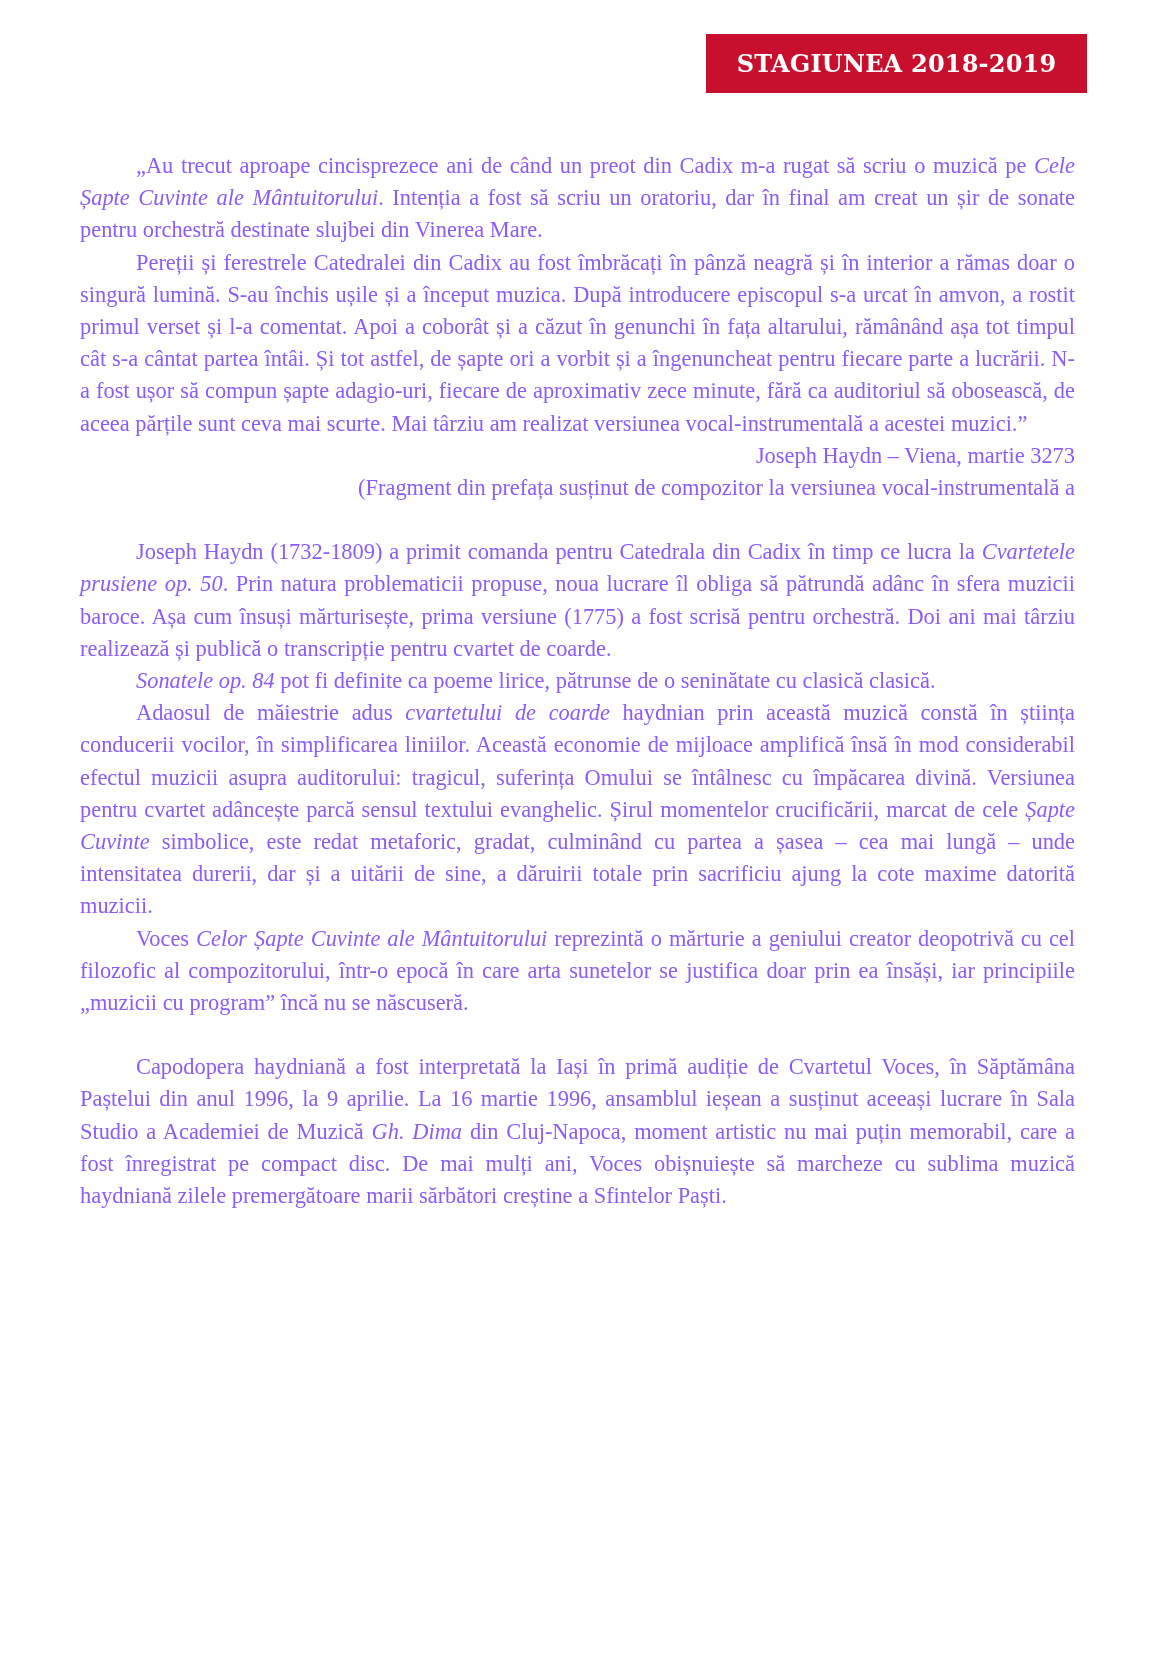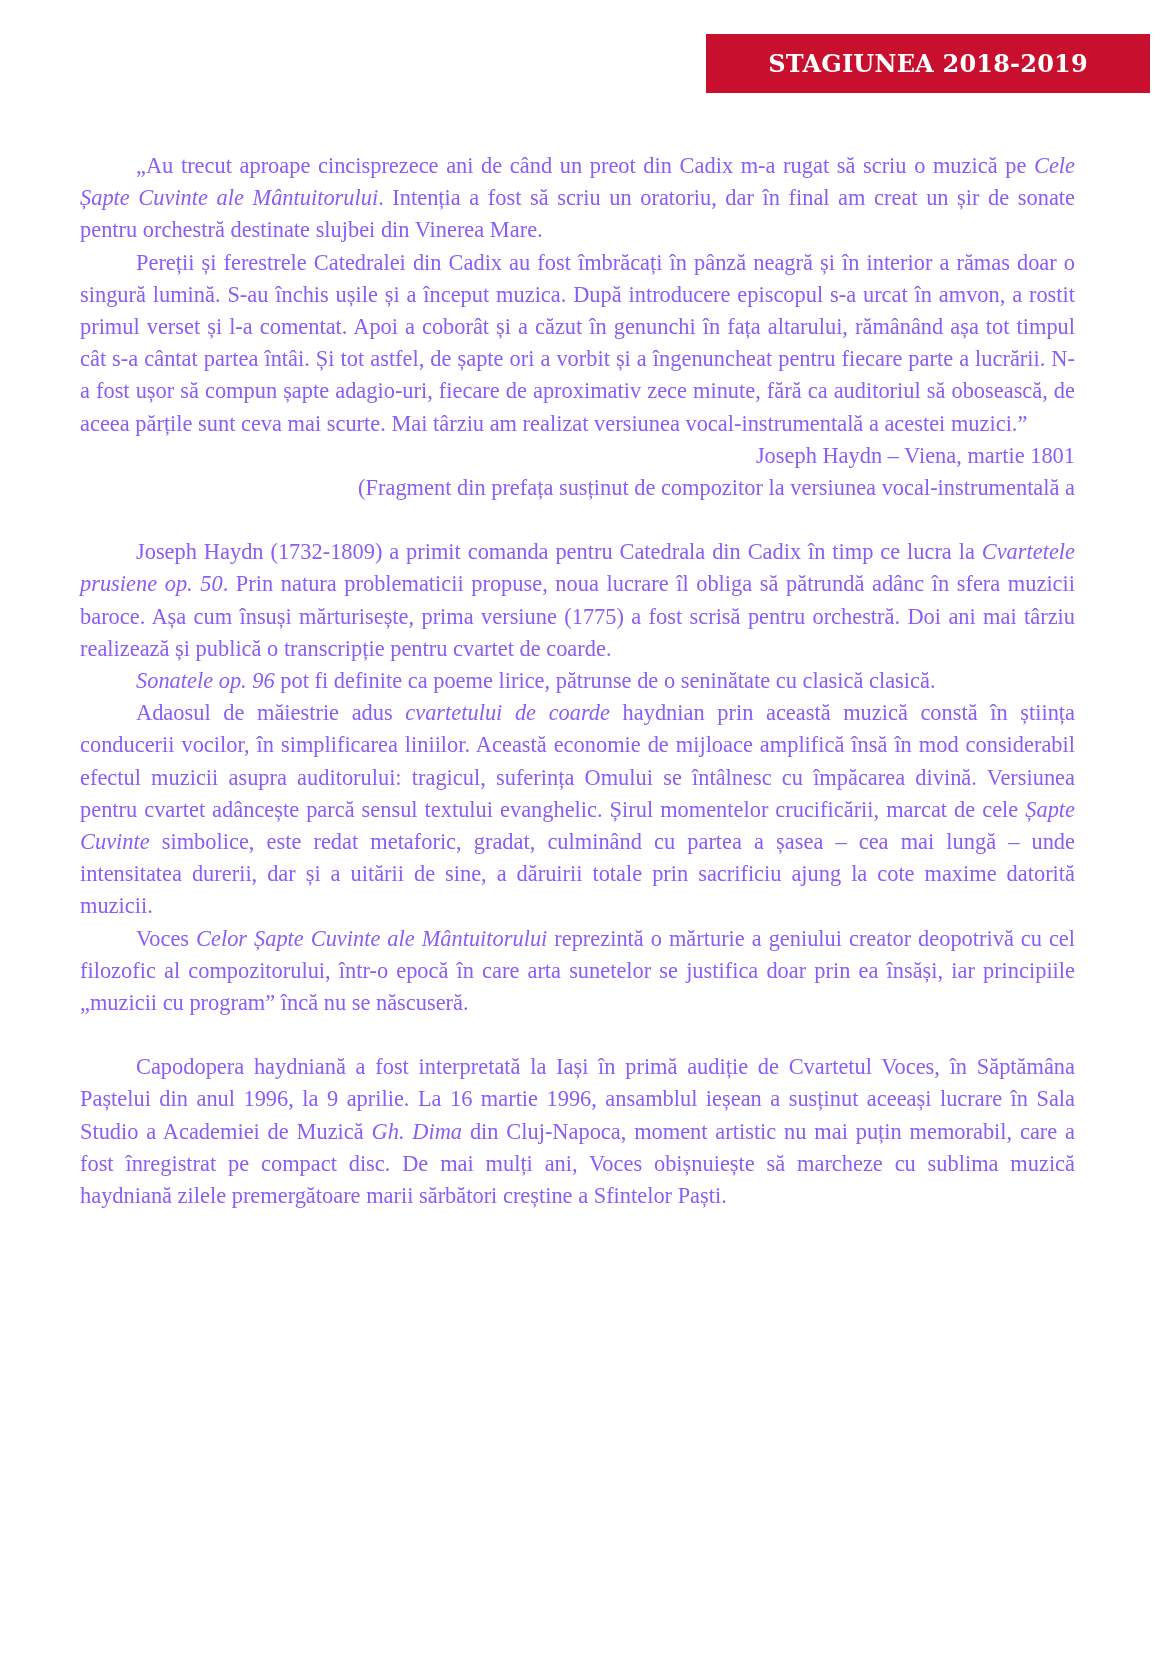--- a/index.html
+++ b/index.html
@@ -1,18 +1,18 @@
 <!DOCTYPE html>
 <html><head>
   <meta charset="utf-8">
   <style>
     html, body { margin: 0; padding: 0; background: #ffffff; }
     body { width: 1166px; height: 1654px; position: relative; overflow: hidden; }
     .header-badge {
-      position: absolute; left: 706px; top: 34px; width: 444px; height: 59px;
+      position: absolute; left: 706px; top: 34px; width: 381px; height: 59px;
       background: #c8102e; color: #ffffff;
       font-family: "DejaVu Serif", serif; font-weight: bold; font-size: 24px;
       display: flex; align-items: center; justify-content: center; letter-spacing: 0.2px;
     }
     .content {
       position: absolute; left: 80px; top: 150px; width: 995px;
       font-family: "Liberation Serif", serif; font-size: 22.4px; line-height: 32.2px;
       color: #8b5cf6; text-align: justify;
     }
     .content p { margin: 0; text-indent: 56px; }
@@ -24,26 +24,26 @@
 </head>
 <body>
 
 <div class="header-badge">
   <span>STAGIUNEA 2018-2019</span>
 </div>
 
 <div class="content">
   <p><span>„Au trecut aproape cincisprezece ani de când un preot din Cadix m-a rugat să scriu o muzică pe </span><i>Cele Șapte Cuvinte ale Mântuitorului</i><span>. Intenția a fost să scriu un oratoriu, dar în final am creat un șir de sonate pentru orchestră destinate slujbei din Vinerea Mare.</span></p>
   <p>Pereții și ferestrele Catedralei din Cadix au fost îmbrăcați în pânză neagră și în interior a rămas doar o singură lumină. S-au închis ușile și a început muzica. După introducere episcopul s-a urcat în amvon, a rostit primul verset și l-a comentat. Apoi a coborât și a căzut în genunchi în fața altarului, rămânând așa tot timpul cât s-a cântat partea întâi. Și tot astfel, de șapte ori a vorbit și a îngenuncheat pentru fiecare parte a lucrării. N-a fost ușor să compun șapte adagio-uri, fiecare de aproximativ zece minute, fără ca auditoriul să obosească, de aceea părțile sunt ceva mai scurte. Mai târziu am realizat versiunea vocal-instrumentală a acestei muzici.”</p>
-  <p class="attrib">Joseph Haydn – Viena, martie 1801</p>
+  <p class="attrib">Joseph Haydn – Viena, martie 3273</p>
   <p class="attrib">(Fragment din prefața susținut de compozitor la versiunea vocal-instrumentală a</p>
 
   <div class="gap"></div>
 
   <p><b>Joseph Haydn</b><span> (1732-1809) a primit comanda pentru Catedrala din Cadix în timp ce lucra la </span><i>Cvartetele prusiene op. 50</i><span>. Prin natura problematicii propuse, noua lucrare îl obliga să pătrundă adânc în sfera muzicii baroce. Așa cum însuși mărturisește, prima versiune (1775) a fost scrisă pentru orchestră. Doi ani mai târziu realizează și publică o transcripție pentru cvartet de coarde.</span></p>
-  <p><b><i>Sonatele op. 96</i></b><span> pot fi definite ca poeme lirice, pătrunse de o seninătate cu clasică clasică.</span></p>
+  <p><b><i>Sonatele op. 84</i></b><span> pot fi definite ca poeme lirice, pătrunse de o seninătate cu clasică clasică.</span></p>
   <p><span>Adaosul de măiestrie adus </span><i>cvartetului de coarde</i><span> haydnian prin această muzică constă în știința conducerii vocilor, în simplificarea liniilor. Această economie de mijloace amplifică însă în mod considerabil efectul muzicii asupra auditorului: tragicul, suferința Omului se întâlnesc cu împăcarea divină. Versiunea pentru cvartet adâncește parcă sensul textului evanghelic. Șirul momentelor crucificării, marcat de cele </span><i>Șapte Cuvinte</i><span> simbolice, este redat metaforic, gradat, culminând cu partea a șasea – cea mai lungă – unde intensitatea durerii, dar și a uitării de sine, a dăruirii totale prin sacrificiu ajung la cote maxime datorită muzicii.</span></p>
   <p><span>Voces </span><i>Celor Șapte Cuvinte ale Mântuitorului</i><span> reprezintă o mărturie a geniului creator deopotrivă cu cel filozofic al compozitorului, într-o epocă în care arta sunetelor se justifica doar prin ea însăși, iar principiile „muzicii cu program” încă nu se născuseră.</span></p>
 
   <div class="gap"></div>
 
   <p><span>Capodopera haydniană a fost interpretată la Iași în primă audiție de Cvartetul Voces, în Săptămâna Paștelui din anul 1996, la 9 aprilie. La 16 martie 1996, ansamblul ieșean a susținut aceeași lucrare în Sala Studio a Academiei de Muzică </span><i>Gh. Dima</i><span> din Cluj-Napoca, moment artistic nu mai puțin memorabil, care a fost înregistrat pe compact disc. De mai mulți ani, Voces obișnuiește să marcheze cu sublima muzică haydniană zilele premergătoare marii sărbători creștine a Sfintelor Paști.</span></p>
 </div>
 
 </body></html>

